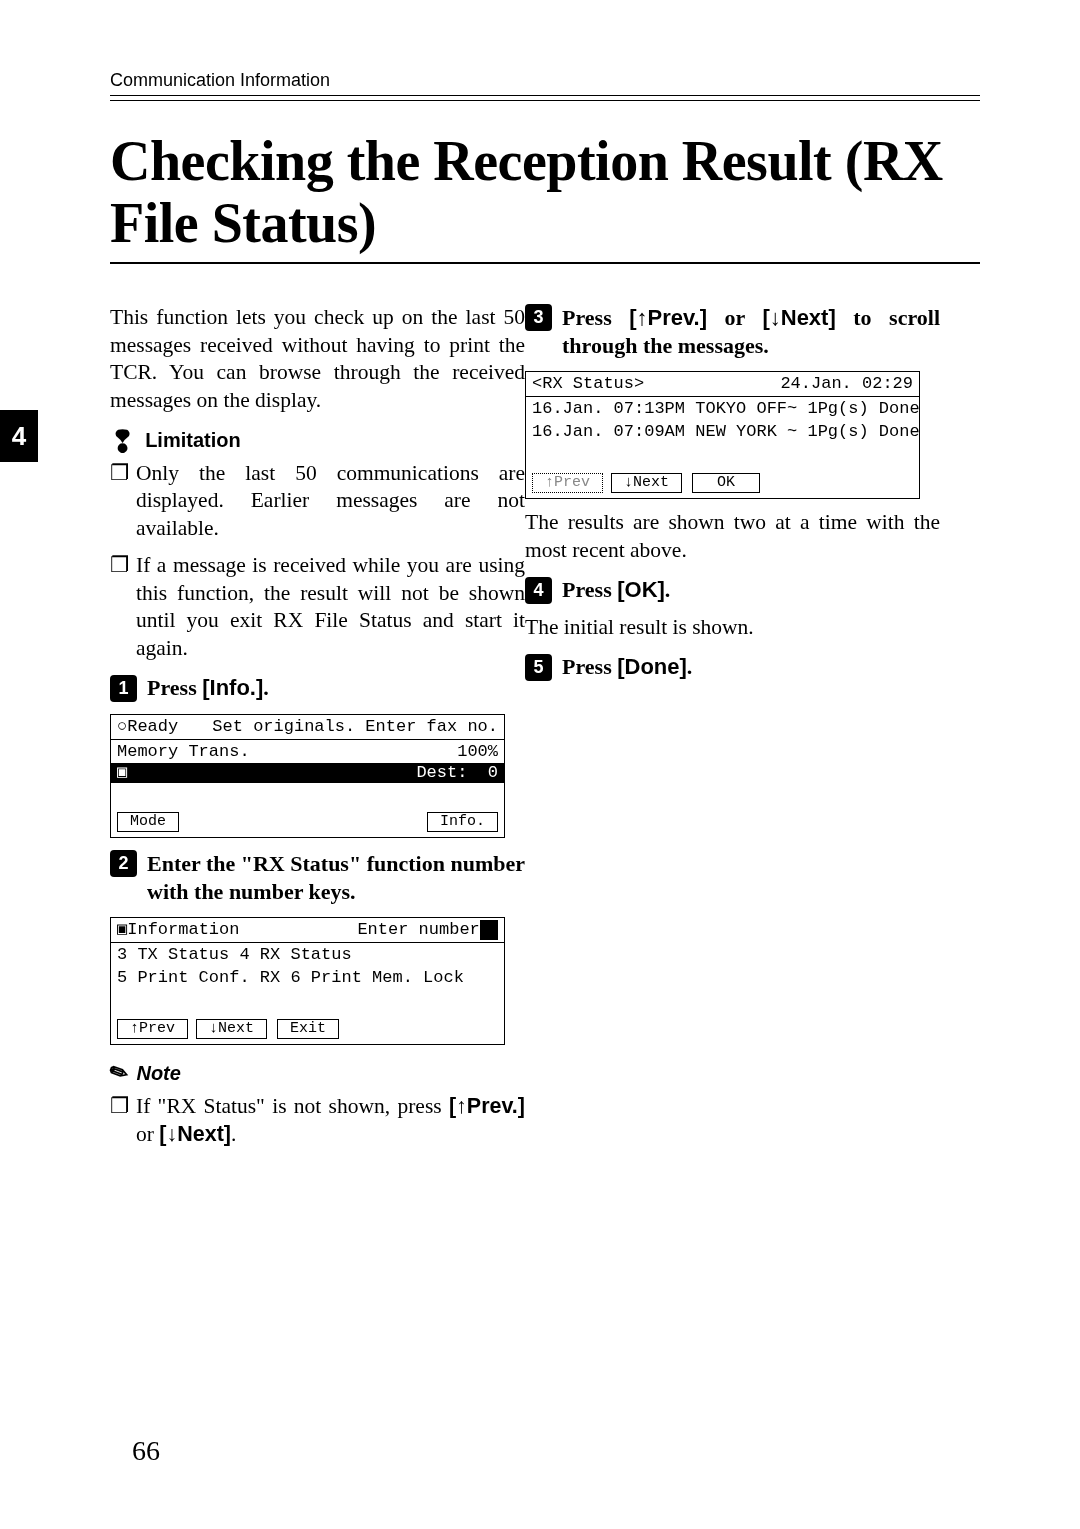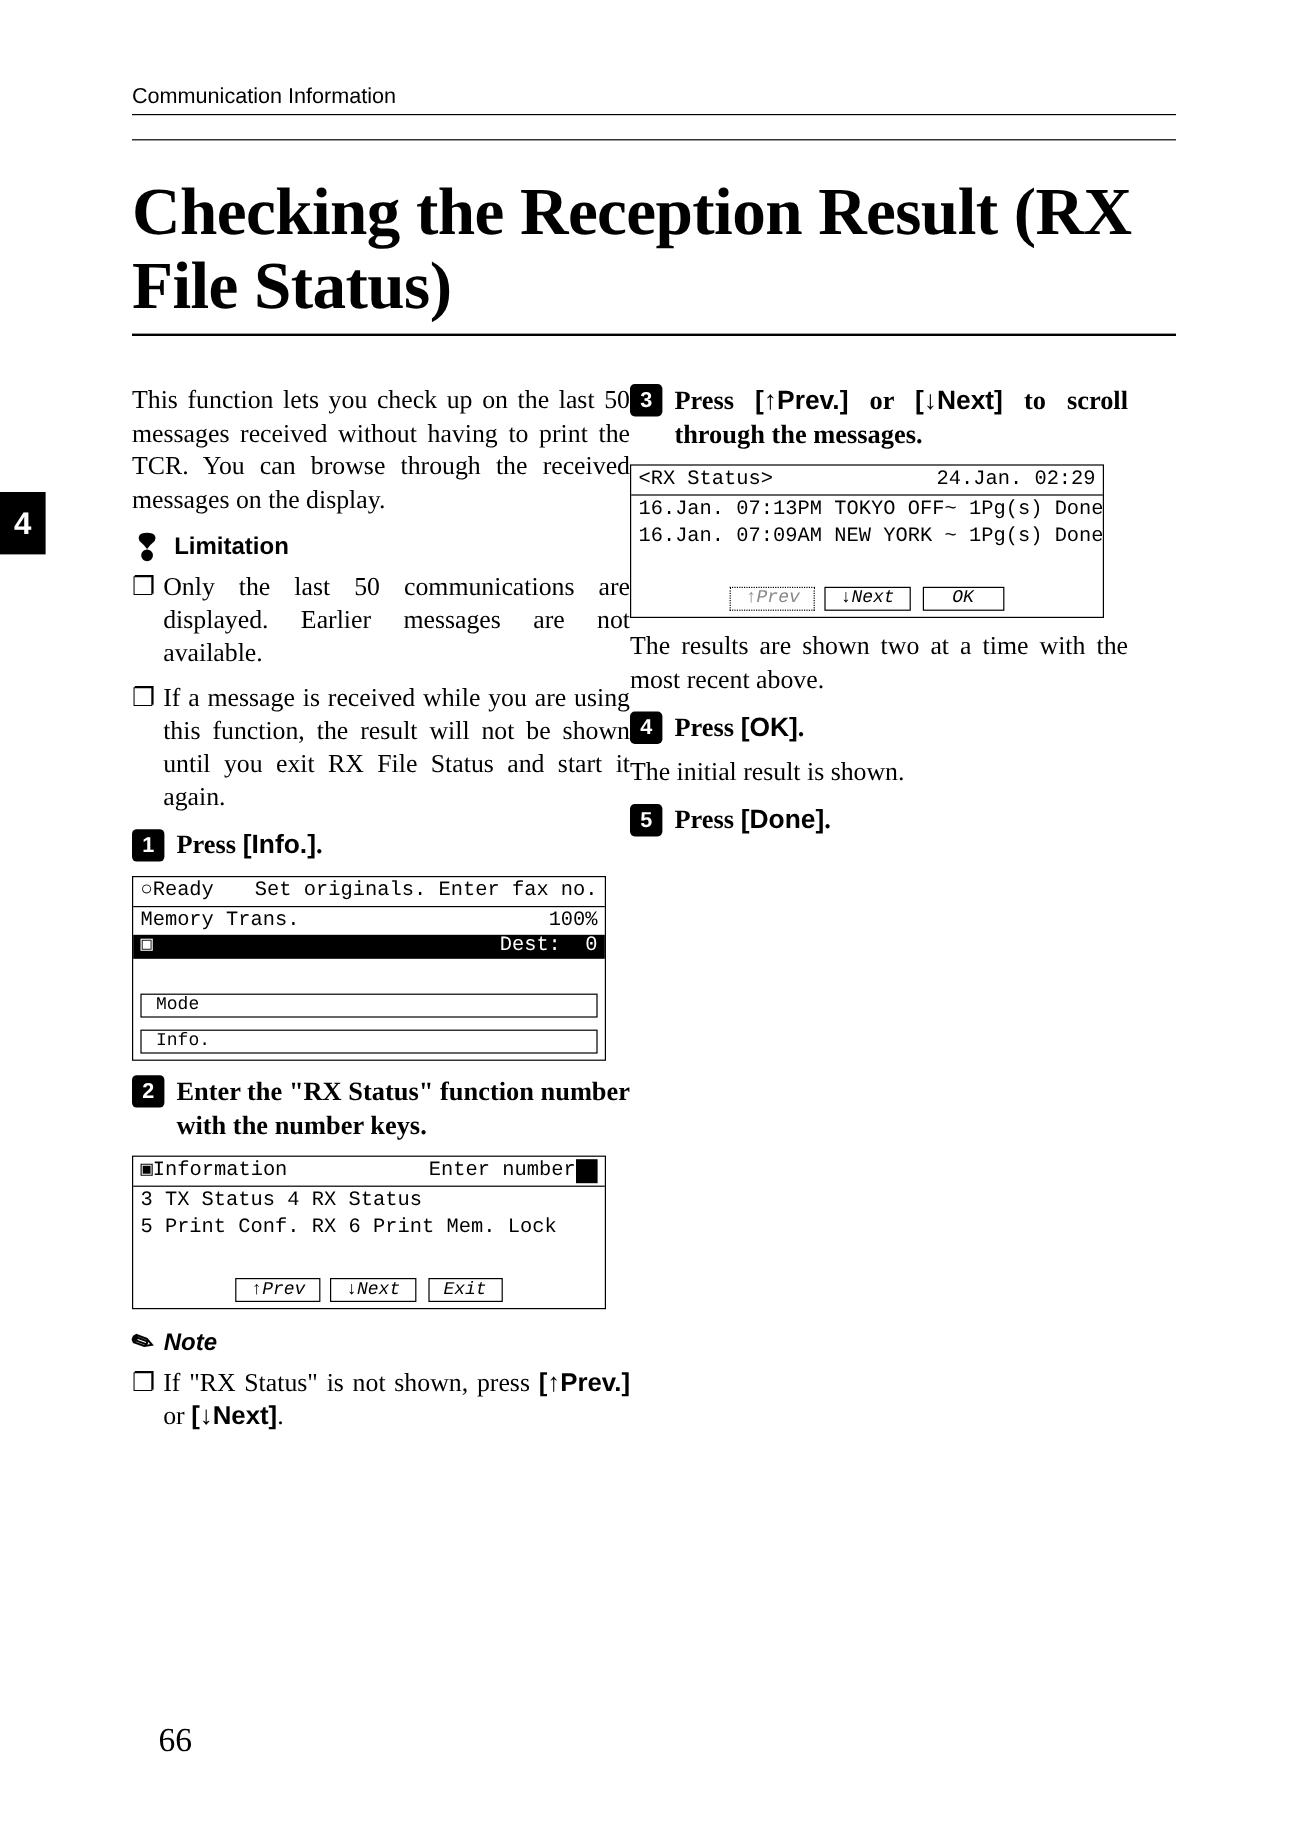--- a/index.html
+++ b/index.html
@@ -10,21 +10,21 @@
     font-family: "Times New Roman", serif;
     color: #000;
     position: relative;
     padding: 70px 100px 60px 110px;
   }
   .header-line {
     font-family: Arial, Helvetica, sans-serif;
     font-size: 18px;
     border-bottom: 1px solid #000;
     padding-bottom: 4px;
-    margin-bottom: 20px;
+    margin-bottom: 4px;
   }
   .header-rule2 {
     border-bottom: 1px solid #000;
     height: 1px;
     margin-bottom: 30px;
   }
   h1 {
     font-family: Liberation Serif, serif;
     font-weight: 900;
     font-size: 56px;
@@ -131,31 +131,29 @@
     display: inline-block;
     padding: 0 4px;
   }
   .lcd .between {
     display: flex;
     justify-content: space-between;
     align-items: center;
   }
   .lcd-buttons {
     display: flex;
-    justify-content: flex-end;
+    justify-content: space-between;
     gap: 10px;
     padding: 6px 6px 5px 6px;
-    flex-direction: column;
   }
   .lcd-buttons-left {
     display: flex;
-    justify-content: center;
+    justify-content: flex-start;
     gap: 10px;
     padding: 6px 6px 5px 6px;
-    font-style: italic;
   }
   .lcd-btn {
     border: 1.5px solid #000;
     padding: 0 12px;
     font-family: "Courier New", monospace;
     font-size: 15px;
     height: 20px;
     line-height: 18px;
     background: #fff;
   }

